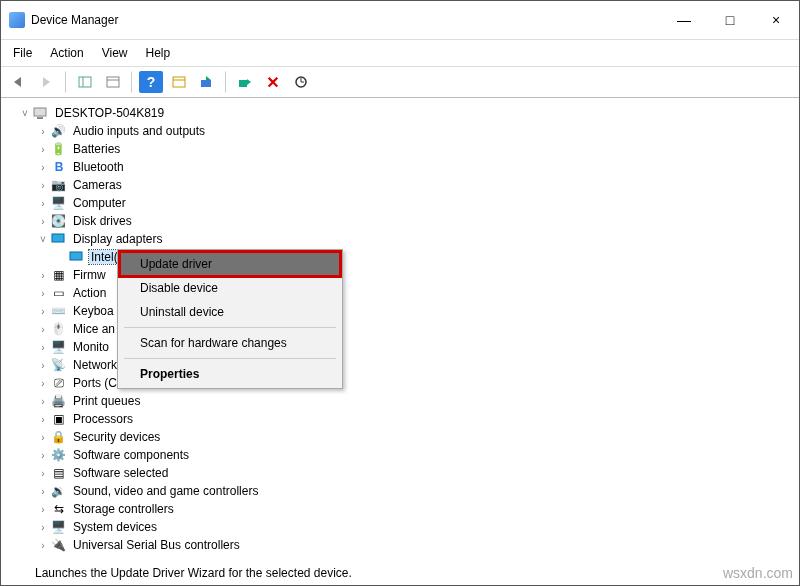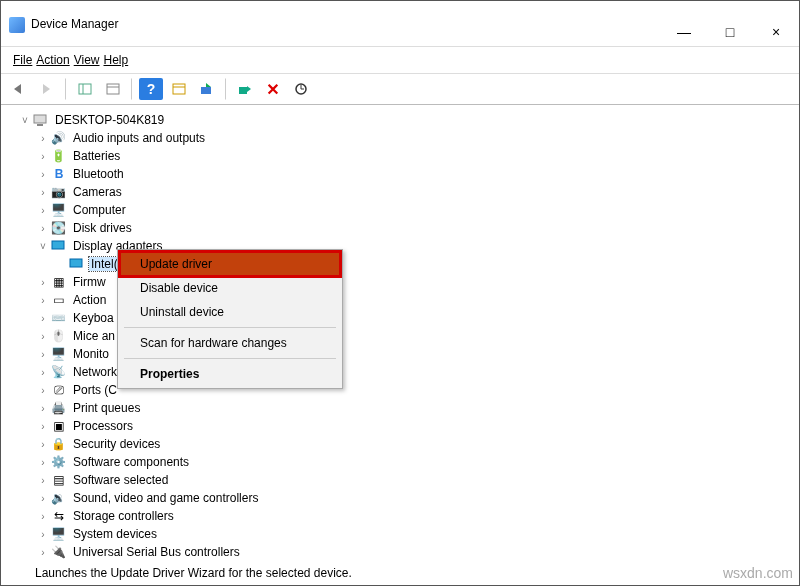--- a/index.html
+++ b/index.html
@@ -9,42 +9,42 @@
     font-size: 12px;
     background: #fff;
     width: 800px;
     height: 586px;
     overflow: hidden;
     position: relative;
     border: 1px solid #555;
   }
   .titlebar {
     display: flex;
-    height: 30px;
+    align-items: center;
+    height: 39px;
     padding: 0 0 0 8px;
     border-bottom: 1px solid #ddd;
-    margin-top: 16px;
   }
   .titlebar-icon {
     width: 16px; height: 16px;
     background: linear-gradient(135deg,#6fb7ff,#3a7dd8);
     margin-right: 6px;
     border-radius: 2px;
   }
   .titlebar-title { flex: 1; }
   .winbtn {
     width: 46px; height: 30px;
     display: flex; align-items: center; justify-content: center;
     font-size: 14px;
   }
   .menubar {
     display: flex;
+    gap: 14px;
     padding: 4px 10px;
     border-bottom: 1px solid #ddd;
-    text-decoration: underline;
   }
   .menuitem { padding: 2px 2px; }
   .toolbar {
     display: flex;
     align-items: center;
     gap: 4px;
     padding: 4px 6px;
     border-bottom: 1px solid #bbb;
   }
   .tbtn {
@@ -98,21 +98,21 @@
     border: 1px solid #aaa;
     box-shadow: 2px 2px 4px rgba(0,0,0,.25);
     padding: 2px;
     z-index: 50;
   }
   .cm-item {
     padding: 5px 20px;
     font-size: 12px;
   }
   .cm-item.highlight {
-    background: #c2410c;
+    background: #737373;
     outline: 3px solid #d40000;
     outline-offset: -1px;
   }
   .cm-sep { height:1px; background:#ccc; margin: 3px 4px; }
   .cm-item.bold { font-weight: bold; }
   .statusbar {
     padding: 3px 6px;
     font-size: 12px;
     position: absolute;
     bottom: 2px;

